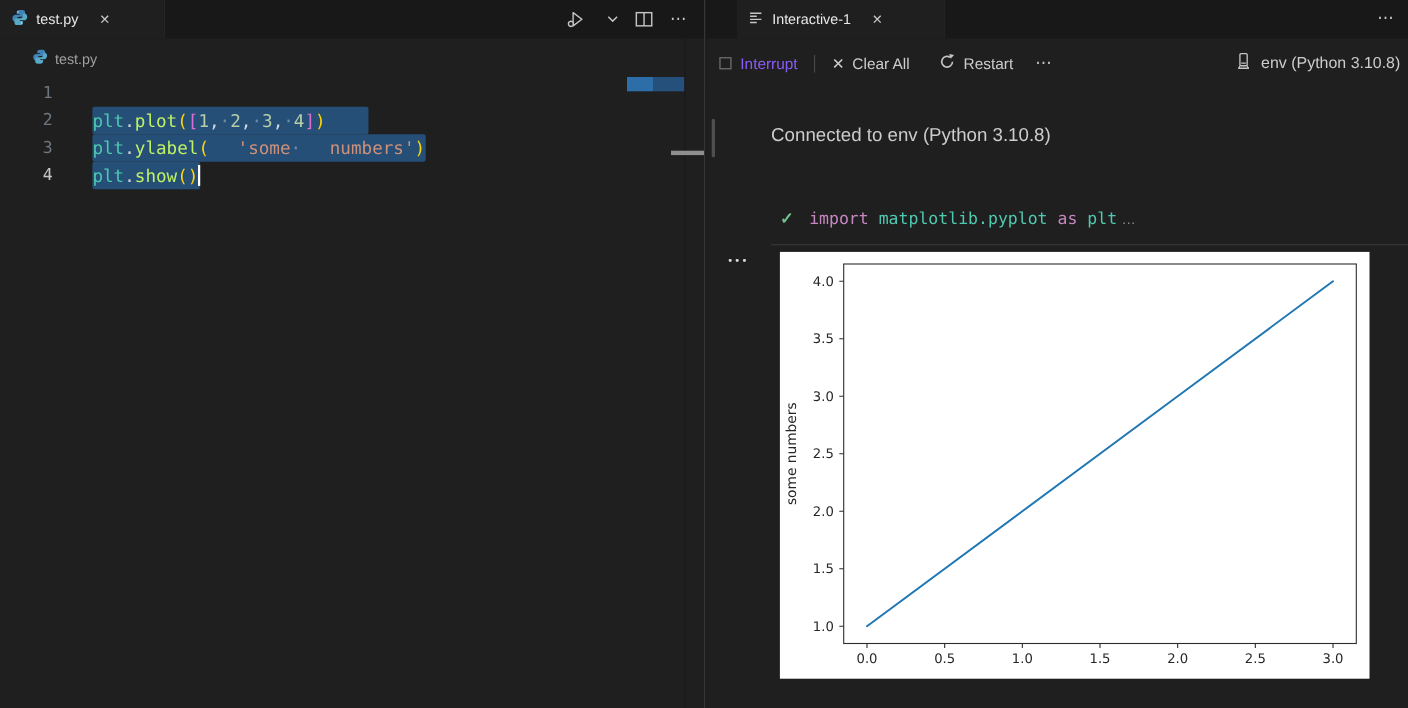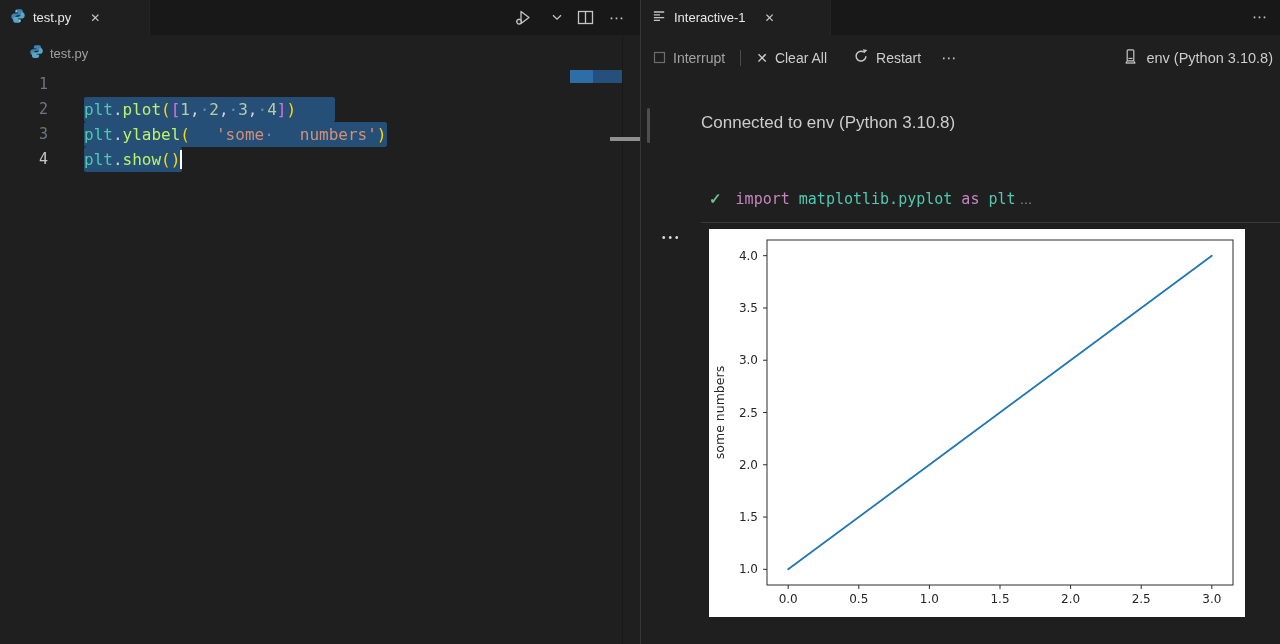--- a/index.html
+++ b/index.html
@@ -43,26 +43,26 @@
   .cursor { display:inline-block; width:2px; height:19px; background:#ffffff;
     vertical-align:middle; margin-top:-3px; }
   
   .minimap-edge { position:absolute; left:622px; top:35px; width:1px; height:609px; background:#191919; }
   .minimap-hl { position:absolute; left:570px; top:70px; width:52px; height:13px;
     background:linear-gradient(90deg,#2d6da8 0 45%, #25507c 45% 100%); }
   .ruler-marker { position:absolute; left:610px; top:137px; width:30px; height:4px; background:#8f8f8f; }
   
   .panel { position:absolute; left:642px; top:0; width:638px; height:644px; background:#1f1f1f; }
   .panel .tabbar { position:relative; }
-  .panel-tab { width:189px; }
+  .panel-tab { width:189px;margin-left:28px; }
   .panel-more { position:absolute; right:12px; top:9px; }
   .panel-toolbar { height:45px; background:#1f1f1f; display:flex; align-items:center;
     padding-left:11px; font-size:14px; color:#cccccc; }
   .tb-group { display:flex; align-items:center; gap:7px; cursor:pointer; }
-  .tb-group.disabled { color:#a3a3a3; cursor:default; }
+  .tb-group.disabled { color:#8b5cf6; cursor:default; }
   .tb-sep { width:1px; height:16px; background:#4a4a4a; margin:0 15px; }
   .mr26 { margin-right:26px; } .mr20 { margin-right:20px;text-align:right; }
   .x-glyph { font-size:14px; line-height:1; }
   .env-group { margin-left:auto; padding-right:7px; font-size:14.5px; }
   .panel-content { position:relative; height:564px; }
   .scroll-sliver { position:absolute; left:5px; top:28px; width:3px; height:35px;
     background:#4f4f4f; border-radius:2px; }
   .connected { position:absolute; left:59px; top:33px; font-size:17px; color:#cccccc; }
   .cell-row { position:absolute; left:67px; top:110px; display:flex; align-items:center; gap:14px;
     font-family:"DejaVu Sans Mono", monospace; font-size:15px; }

